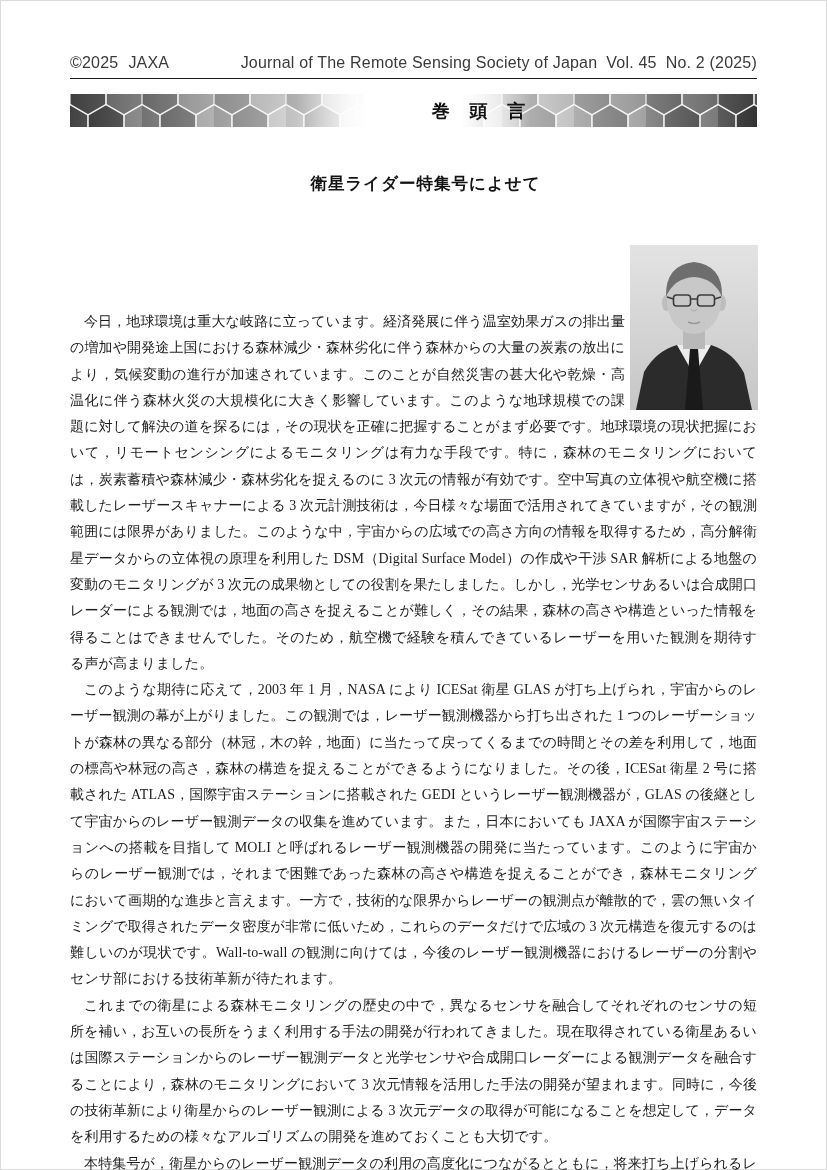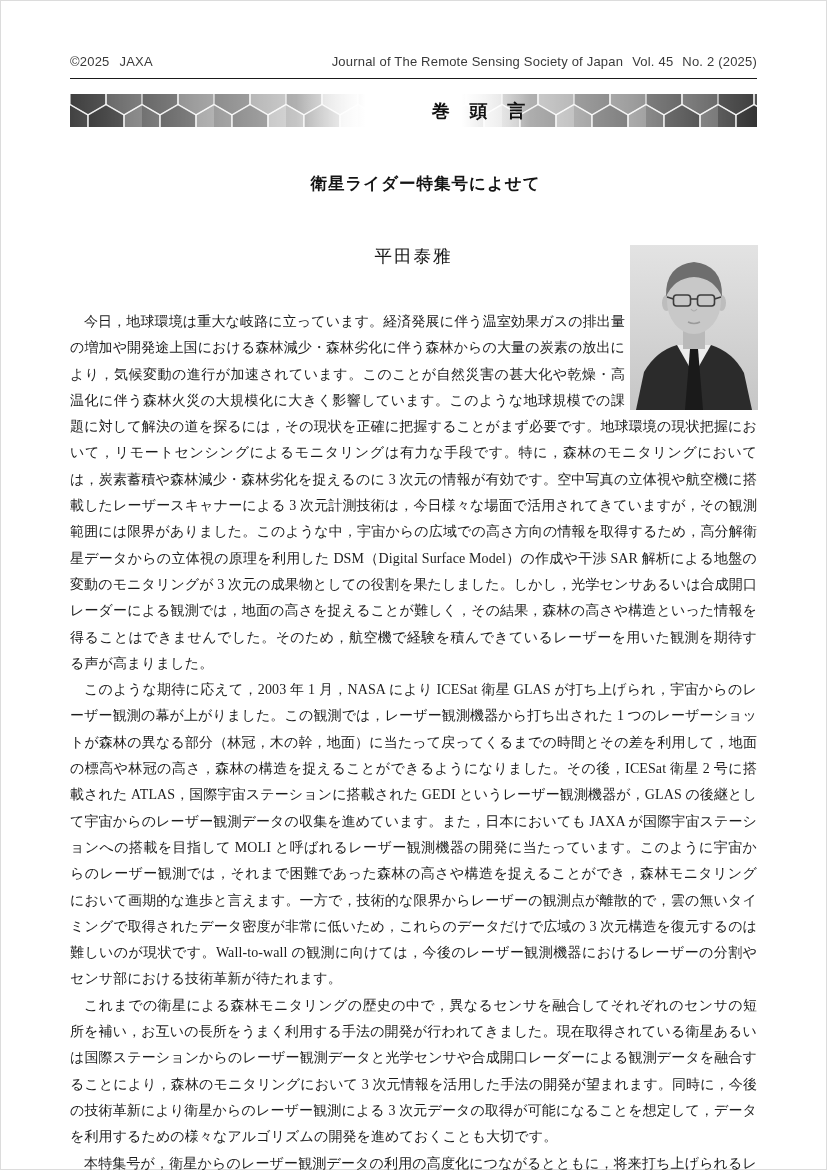--- a/index.html
+++ b/index.html
@@ -17,21 +17,21 @@
 
   
   .header-row {
     position: absolute;
     left: 70px; top: 54px;
     width: 687px;
     display: flex;
     justify-content: space-between;
     align-items: flex-start;
     font-family: "Liberation Sans", "DejaVu Sans", sans-serif;
-    font-size: 13px;
+    font-size: 16px;
     color: #3a3a3a;
     letter-spacing: 0.2px;
   }
   .header-left { display: flex; gap: 10px; }
   .header-right { display: flex; gap: 9px; }
   .header-rule {
     position: absolute;
     left: 70px; top: 78px;
     width: 687px; height: 1px;
     background: #1a1a1a;
@@ -176,21 +176,20 @@
       </defs>
       <rect x="0" y="0" width="687" height="33" fill="url(#bandBase)"></rect>
       <rect x="0" y="0" width="687" height="33" fill="url(#hexTiles)"></rect>
       <rect x="0" y="0" width="687" height="33" fill="url(#whiteVeil)"></rect>
     </svg>
     <span class="banner-title">巻頭言</span>
   </div>
 
   <h1 class="article-title">衛星ライダー特集号によせて</h1>
 
-  <div class="author-name">平田泰雅</div>
 
   <div class="photo">
     <svg viewBox="0 0 128 165" preserveAspectRatio="none" aria-hidden="true">
       <defs>
         <linearGradient id="photoBg" x1="0" y1="0" x2="0" y2="1">
           <stop offset="0" stop-color="#e3e3e3"></stop>
           <stop offset="1" stop-color="#c6c6c6"></stop>
         </linearGradient>
       </defs>
       <rect width="128" height="165" fill="url(#photoBg)"></rect>

